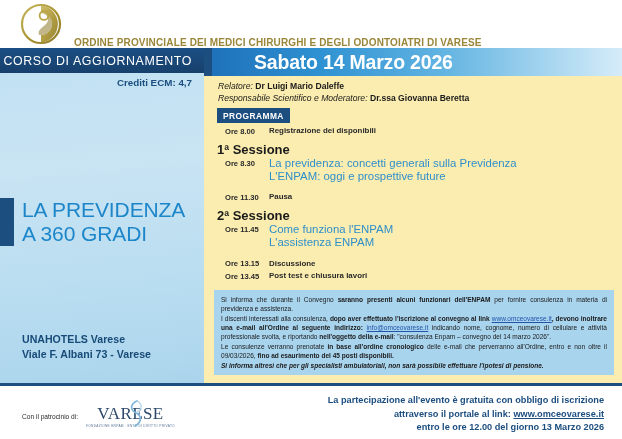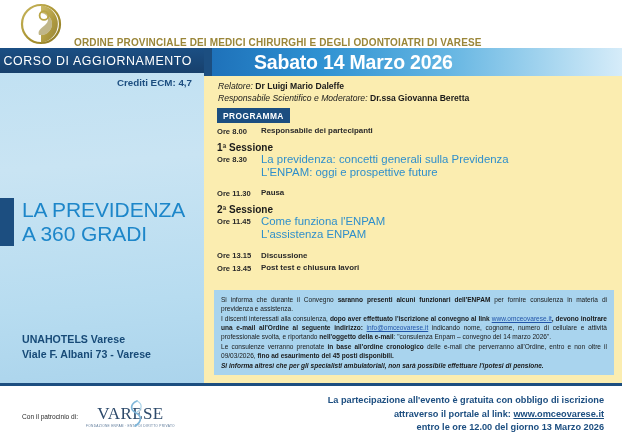--- a/index.html
+++ b/index.html
@@ -139,20 +139,21 @@
   }
 
   .prog-list {
     position: absolute; left: 13px; top: 77px;
     width: 392px;
   }
   .prog-row {
     display: flex;
     align-items: flex-start;
     margin-bottom: 2px;
+    margin-left: 8px;
   }
   .prog-time {
     width: 44px;
     flex: 0 0 auto;
     font-size: 7.6px;
     font-weight: bold;
     color: #2a2a2a;
     padding-top: 1.5px;
     white-space: nowrap;
   }
@@ -162,21 +163,21 @@
     color: #2a2a2a;
     padding-top: 1px;
   }
   .prog-desc-big {
     font-size: 11.4px;
     color: #2f8fcb;
     line-height: 1.18;
     margin-top: -1px;
   }
   .session-label {
-    font-size: 10px;
+    font-size: 13px;
     font-weight: bold;
     color: #1a1a1a;
     margin-top: 6px;
     margin-bottom: 1px;
   }
   .spacer-sm { height: 6px; }
 
   
   .info-box {
     position: absolute; left: 10px; top: 242px;
@@ -307,21 +308,21 @@
         <span class="nm">Dr.ssa Giovanna Beretta</span>
       </div>
     </div>
 
     <div class="prog-badge">PROGRAMMA</div>
 
     <div class="prog-list" id="prog-list">
         <div class="prog-row">
           <div class="prog-time">Ore 8.00</div>
           <div class="prog-desc-small">
-            <div>Responsabile dei partecipanti</div>
+            <div>Registrazione dei disponibili</div>
           </div>
         </div>
         <div class="session-label">1ª Sessione</div>
         <div class="prog-row">
           <div class="prog-time">Ore 8.30</div>
           <div class="prog-desc-big">
             <div>La previdenza: concetti generali sulla Previdenza</div>
             <div>L'ENPAM: oggi e prospettive future</div>
           </div>
         </div>

